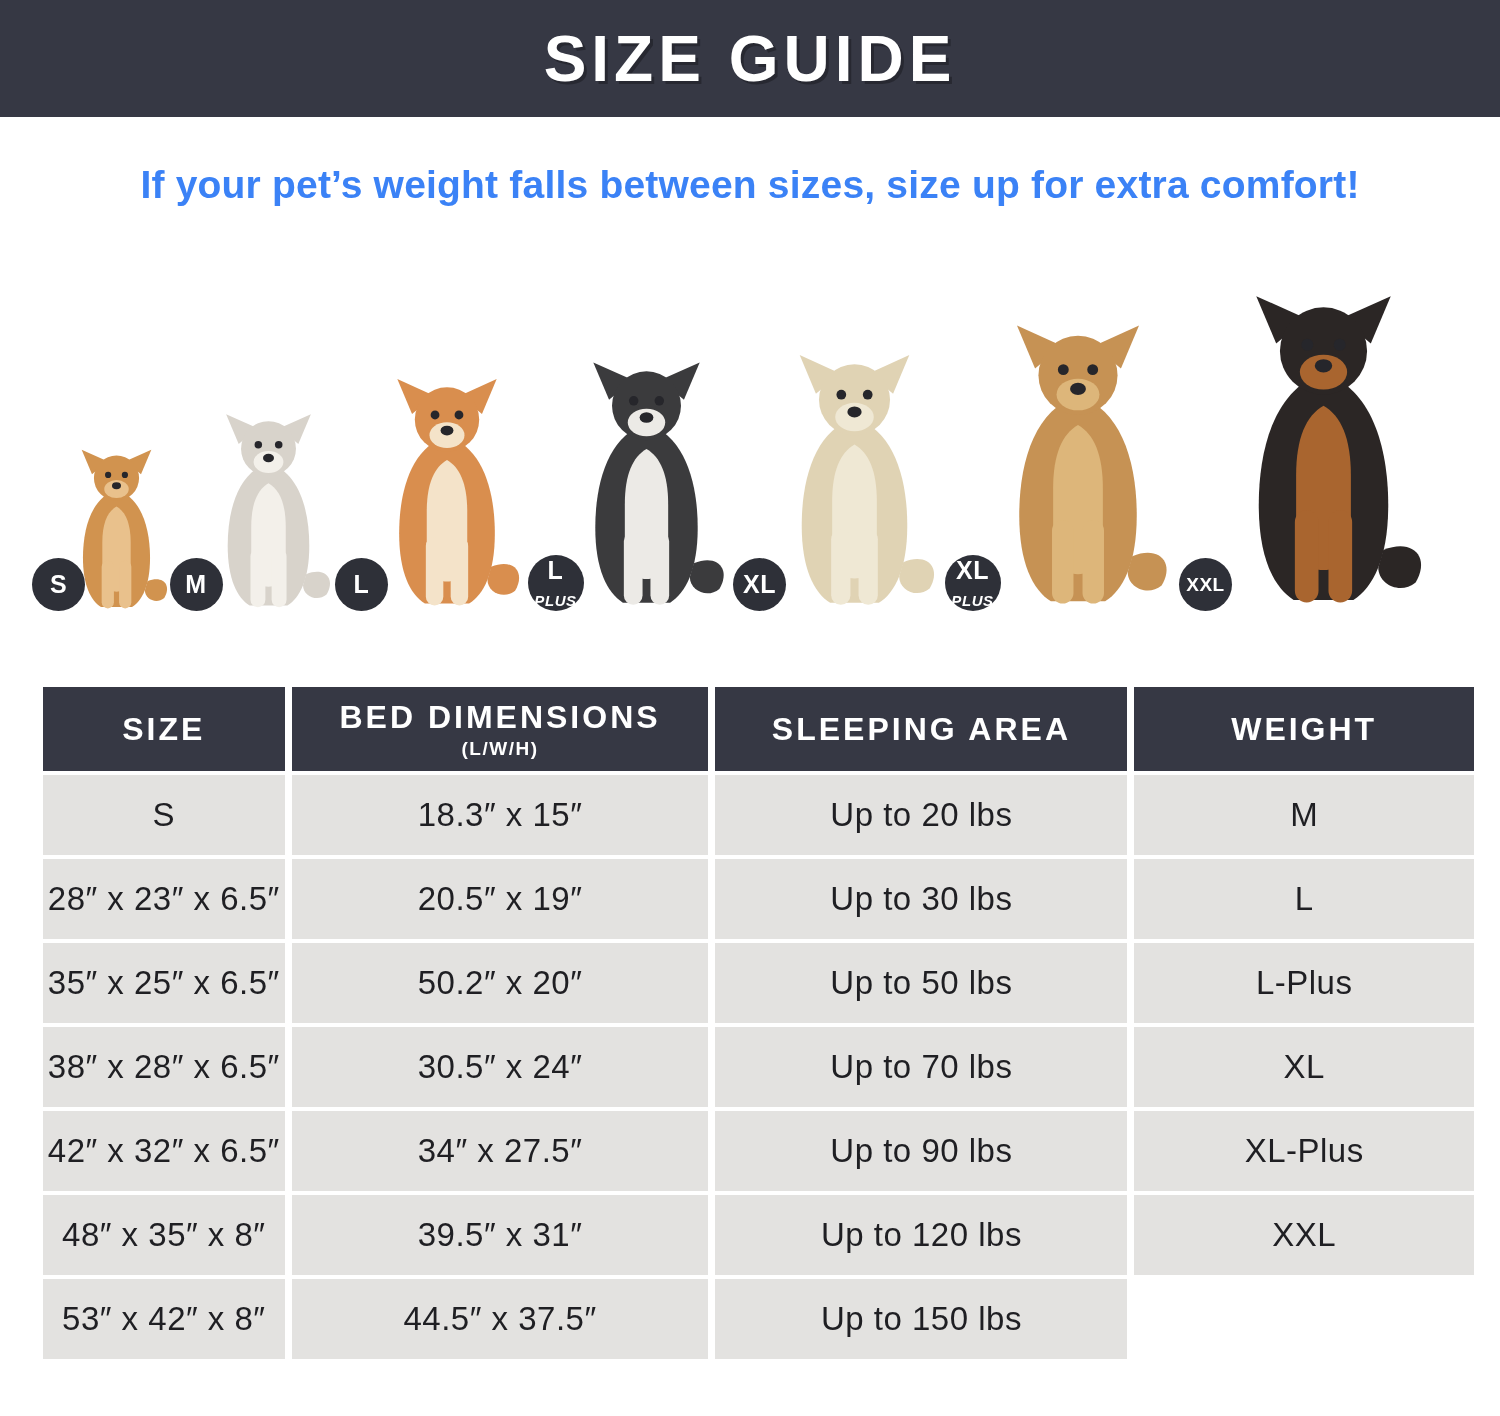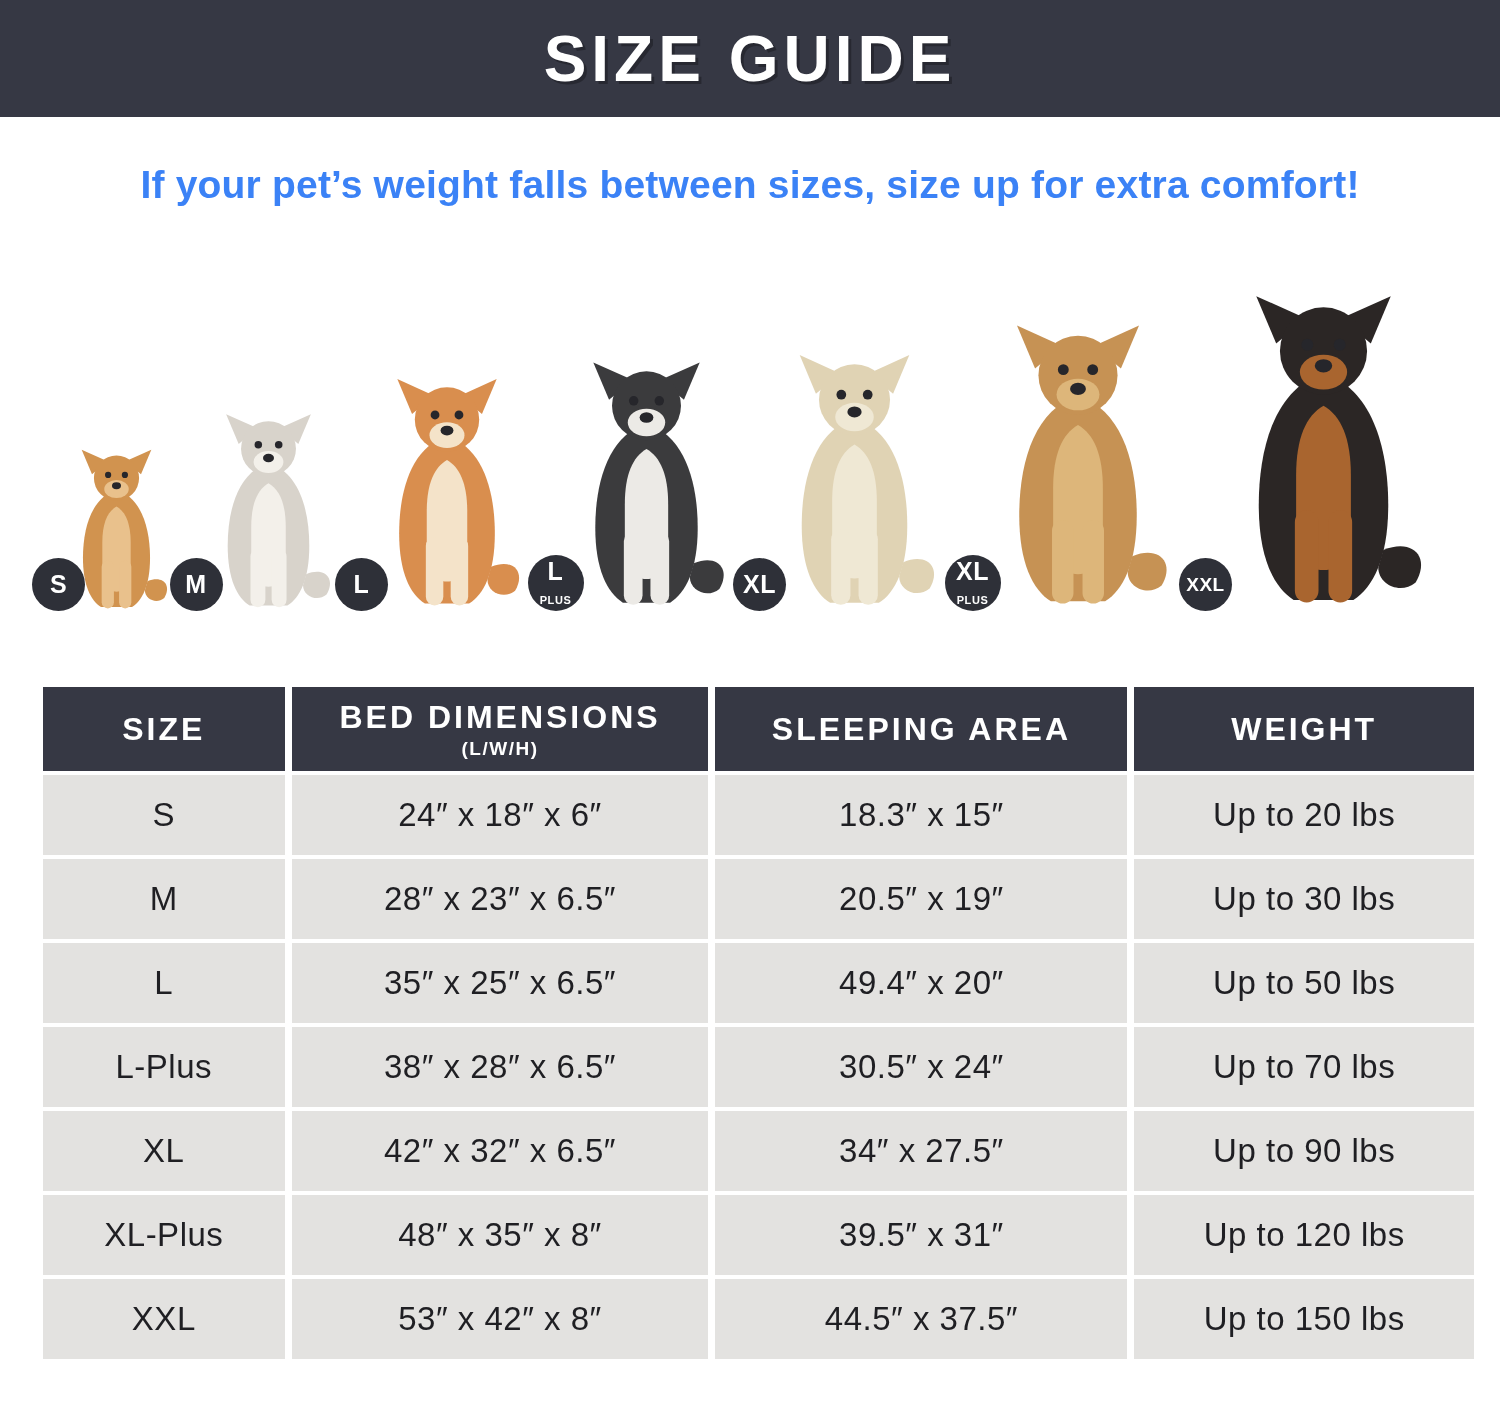--- a/index.html
+++ b/index.html
@@ -39,21 +39,21 @@
   .dog-xxl .dog-svg { height:324px; width:249px; }
 
   .badge {
     position:absolute; left:-20px; bottom:4px;
     width:53px; height:53px; border-radius:50%;
     background:#2e3038;
     display:flex; flex-direction:column; align-items:center; justify-content:center;
     line-height:0.9;
   }
   .badge-main { color:#ffffff; font-weight:700; font-size:25px; letter-spacing:0.5px; }
-  .badge-sub  { color:#ffffff; font-weight:700; font-size:11px; letter-spacing:0.6px; margin-top:13px; }
+  .badge-sub  { color:#ffffff; font-weight:700; font-size:15px; letter-spacing:0.6px; margin-top:13px;font-style:italic; }
   .badge-sub:empty { display:none; }
   .badge--two  { width:56px; height:56px; }
   .badge--xxl .badge-main { font-size:19px; }
 
   
   .size-table {
     margin:72px 26px 0 43px;
     display:grid;
     grid-template-columns:244fr 421fr 416fr 343fr;
     column-gap:7px; row-gap:4px;
@@ -228,32 +228,31 @@
     <span class="t-sub">(L/W/H)</span>
   </div>
   <div class="t-cell t-head">
     <span>SLEEPING AREA</span>
   </div>
   <div class="t-cell t-head">
     <span>WEIGHT</span>
   </div>
 
   <div class="t-cell">S</div>
-  <div class="t-cell">24″ x 18″ x 6″</div>
   <div class="t-cell">18.3″ x 15″</div>
   <div class="t-cell">Up to 20 lbs</div>
 
   <div class="t-cell">M</div>
   <div class="t-cell">28″ x 23″ x 6.5″</div>
   <div class="t-cell">20.5″ x 19″</div>
   <div class="t-cell">Up to 30 lbs</div>
 
   <div class="t-cell">L</div>
   <div class="t-cell">35″ x 25″ x 6.5″</div>
-  <div class="t-cell">49.4″ x 20″</div>
+  <div class="t-cell">50.2″ x 20″</div>
   <div class="t-cell">Up to 50 lbs</div>
 
   <div class="t-cell">L-Plus</div>
   <div class="t-cell">38″ x 28″ x 6.5″</div>
   <div class="t-cell">30.5″ x 24″</div>
   <div class="t-cell">Up to 70 lbs</div>
 
   <div class="t-cell">XL</div>
   <div class="t-cell">42″ x 32″ x 6.5″</div>
   <div class="t-cell">34″ x 27.5″</div>

